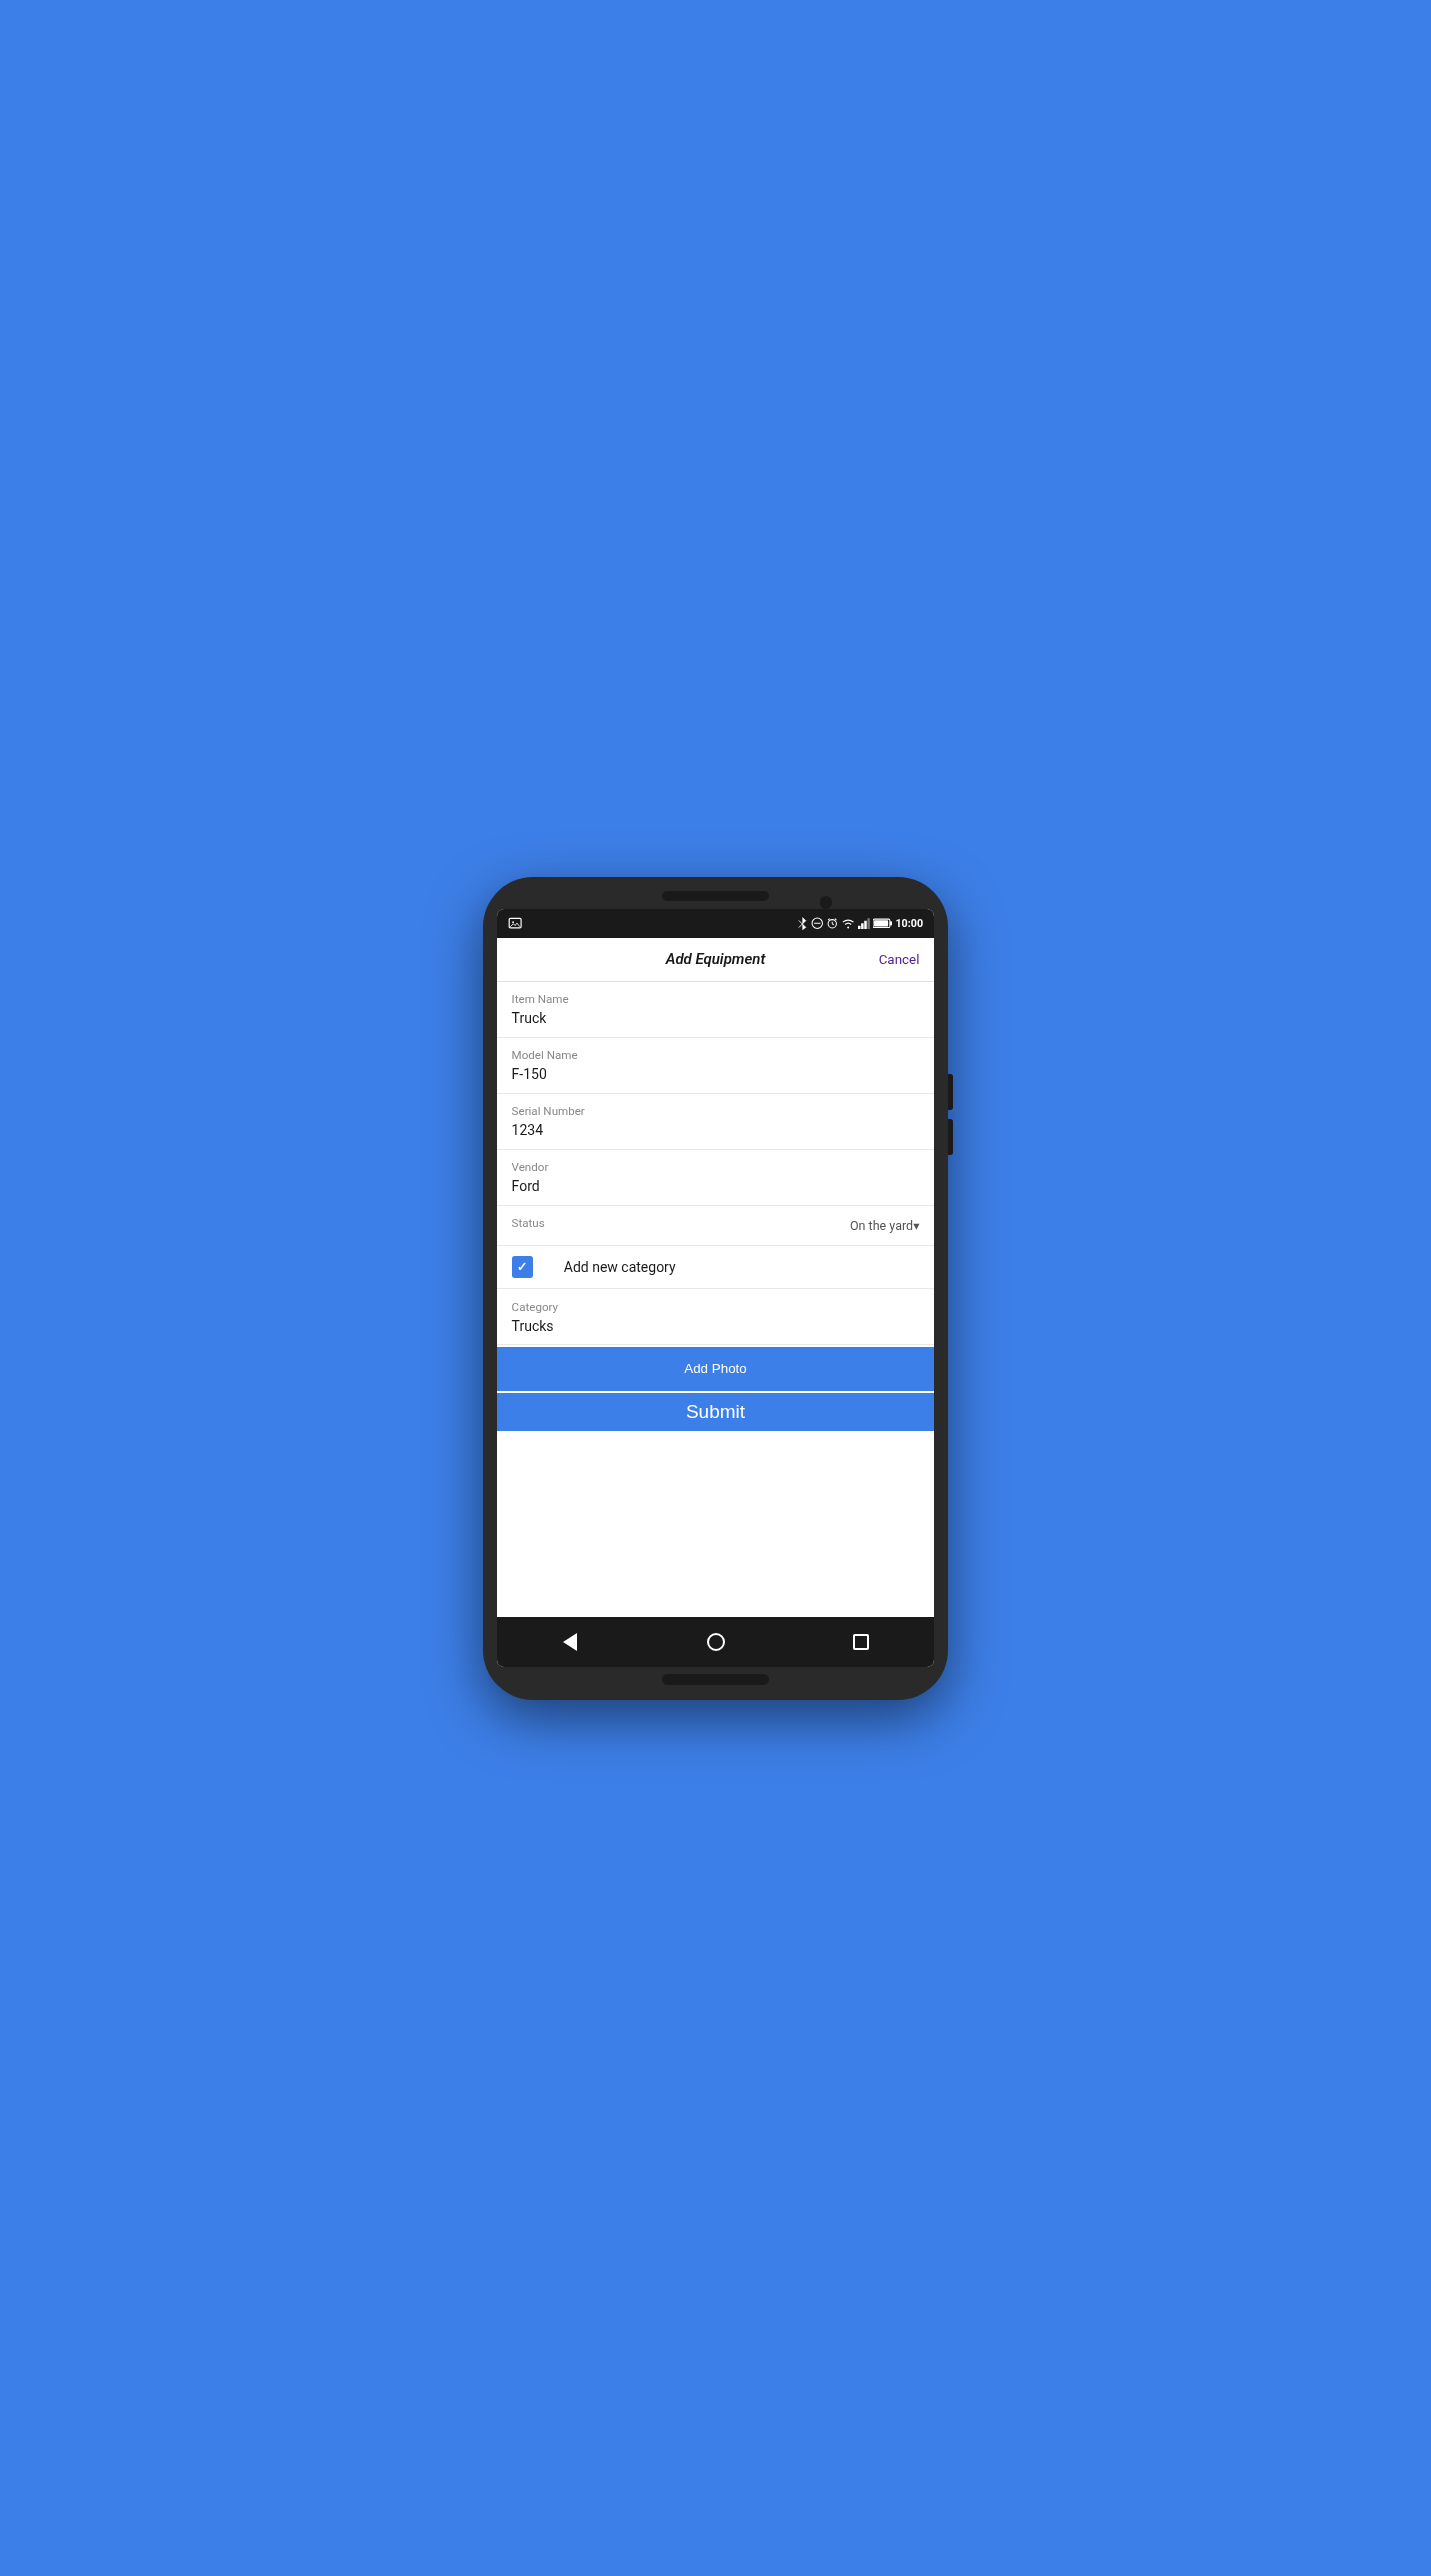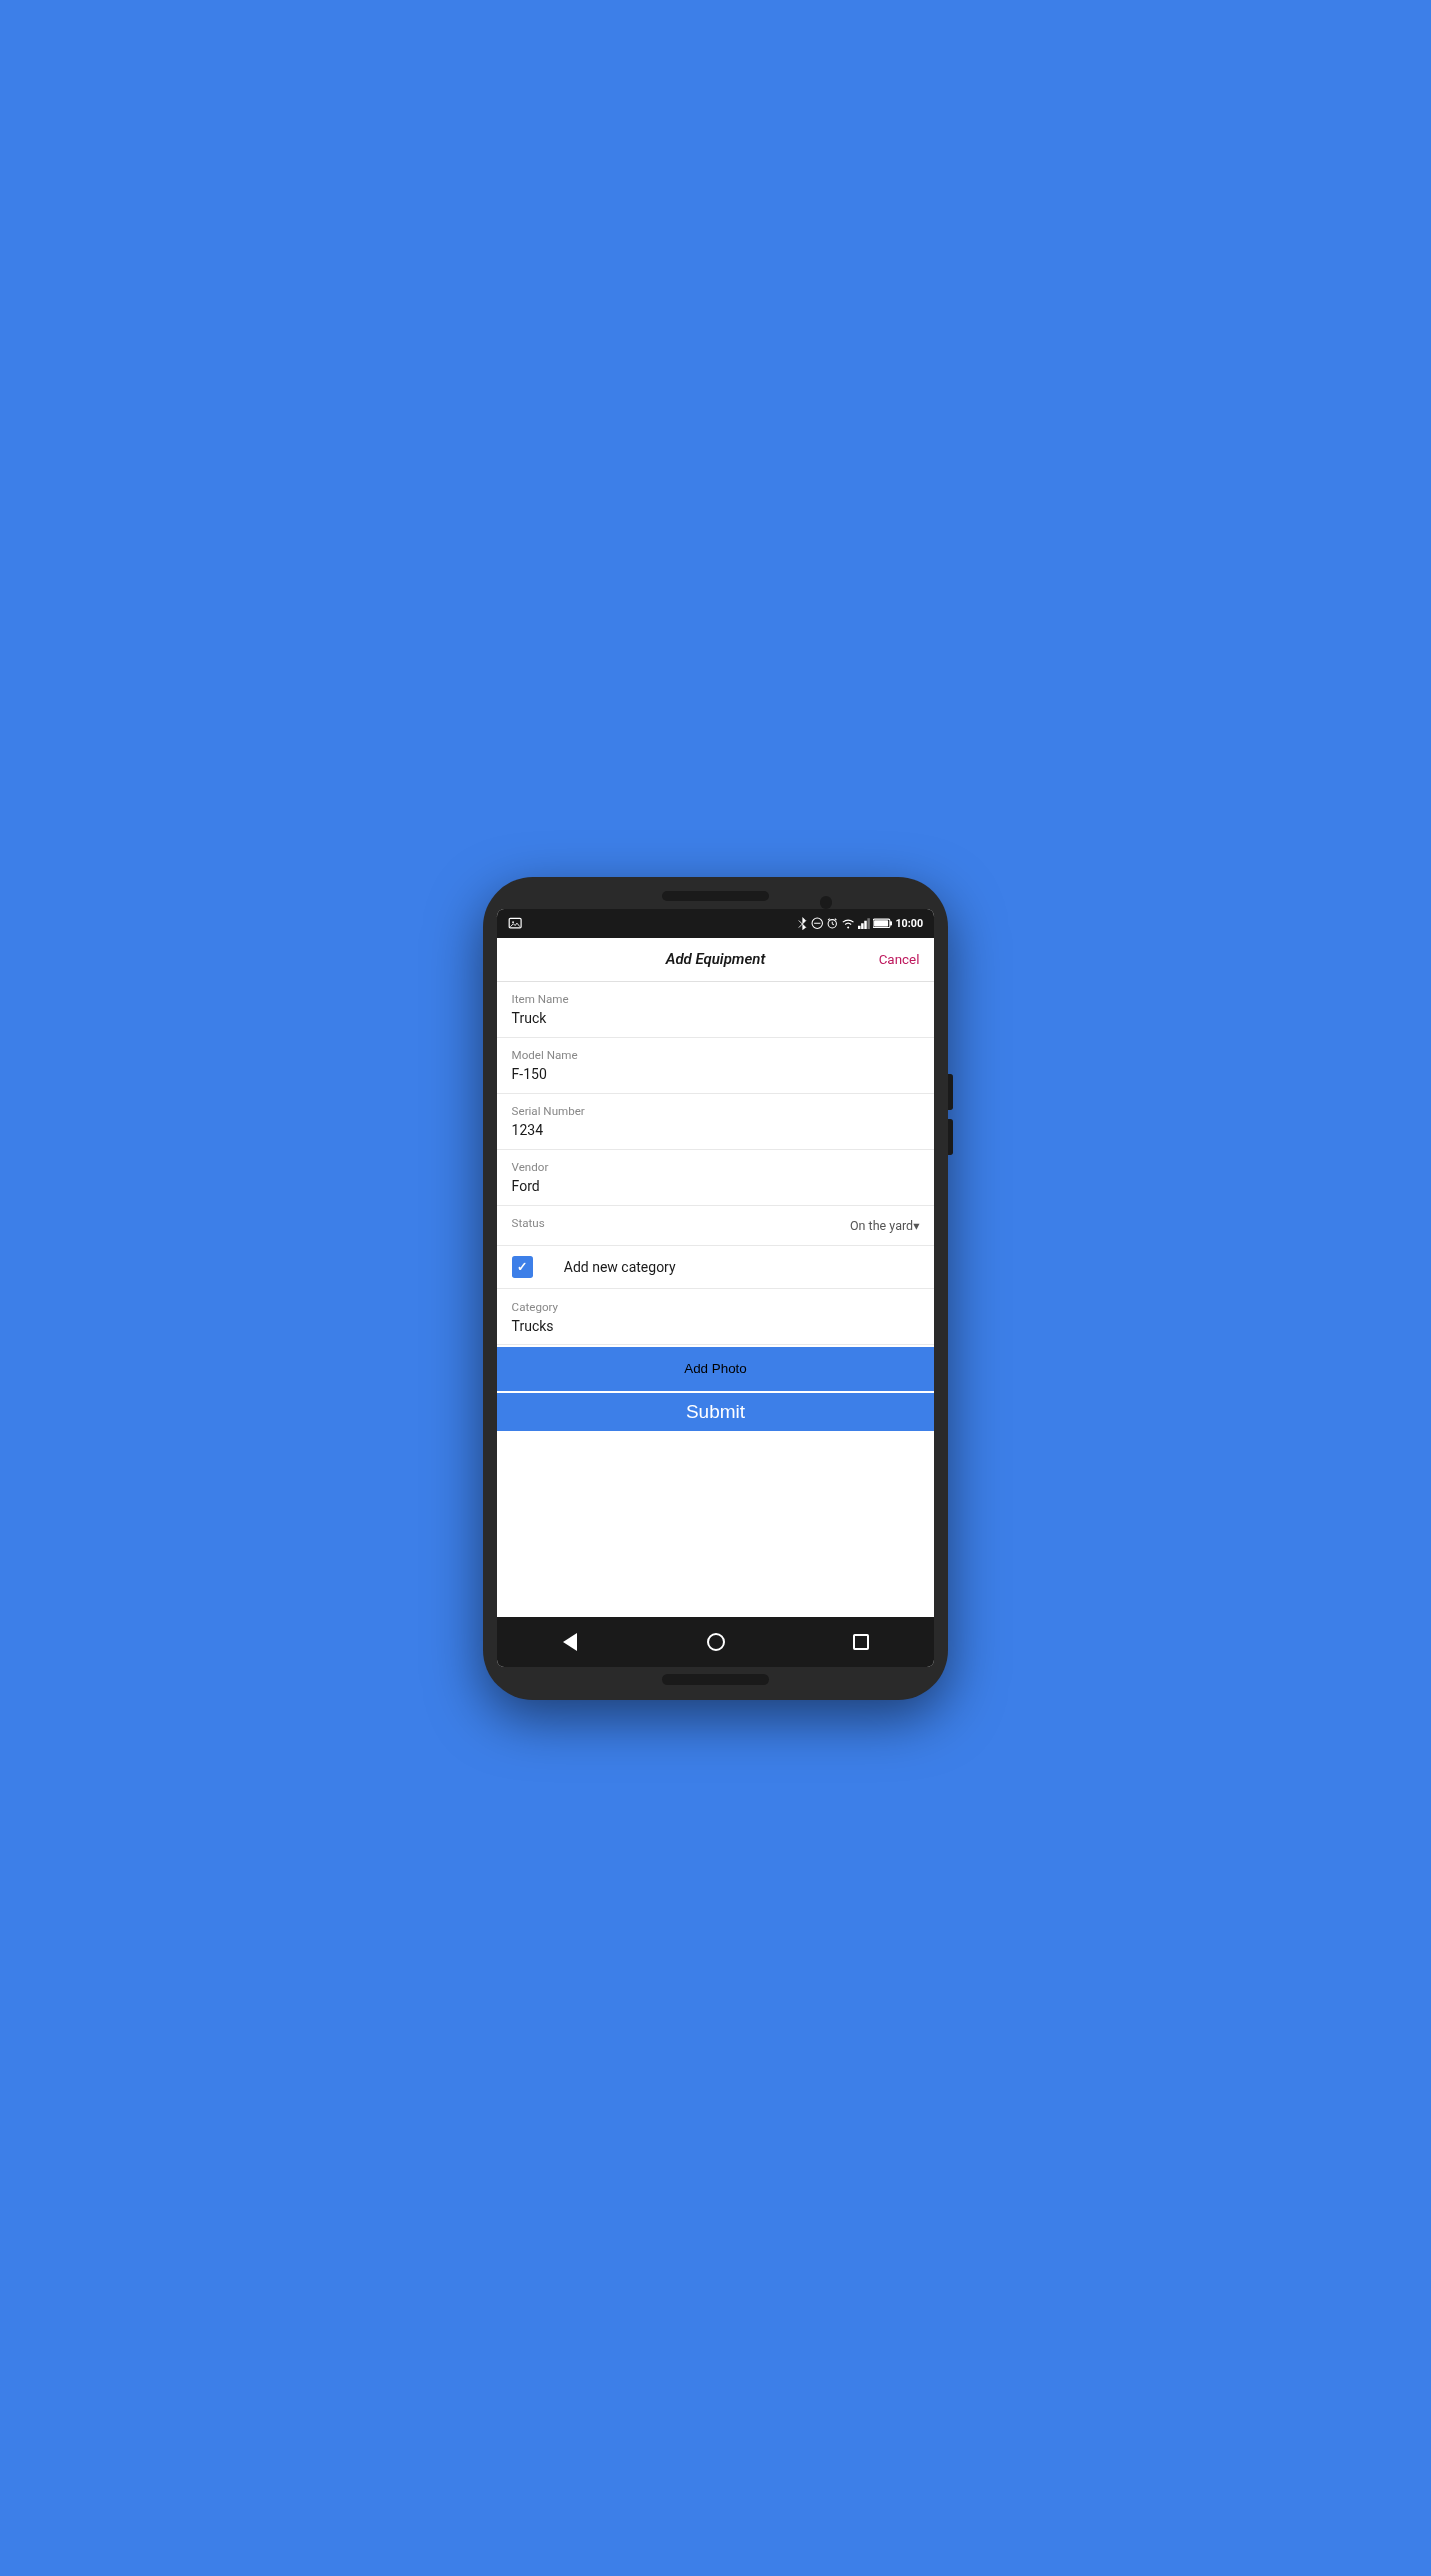--- a/index.html
+++ b/index.html
@@ -100,21 +100,21 @@
       font-size: 15px;
       font-weight: 600;
       color: #1a1a1a;
       font-style: italic;
     }
 
     .header-cancel {
       position: absolute;
       right: 14.3px;
       font-size: 13.4px;
-      color: #be185d;
+      color: #4c1d95;
       cursor: pointer;
     }
 
     
     .form-scroll {
       flex: 1;
       overflow-y: auto;
       background: white;
     }
 
@@ -188,21 +188,21 @@
       font-size: 14px;
       color: #1a1a1a;
       margin-left: 20px;
     }
 
     
     .btn-add-photo {
       width: 100%;
       padding: 14.3px;
       background: #3d7fe8;
-      color: #000000;
+      color: #ffffff;
       font-size: 13.4px;
       border: none;
       cursor: pointer;
       text-align: center;
       margin-top: 1.8px;
     }
 
     .btn-submit {
       width: 100%;
       padding: 8px;

